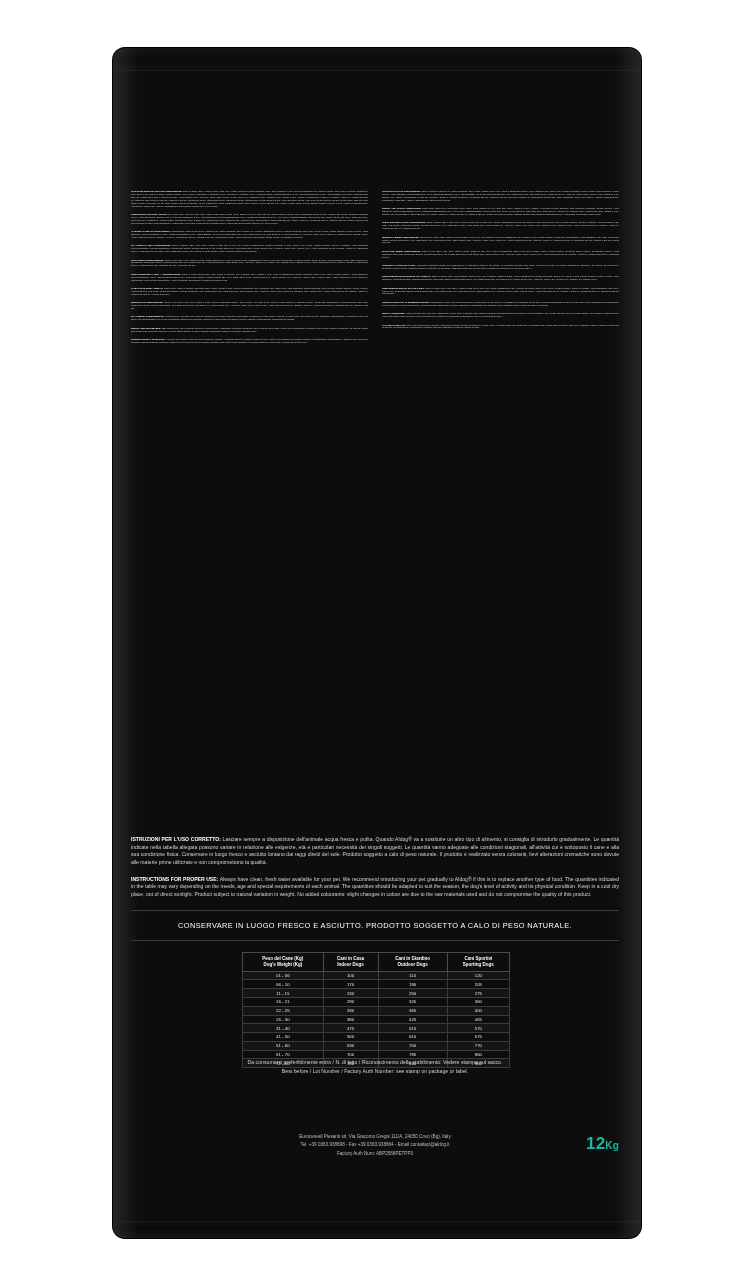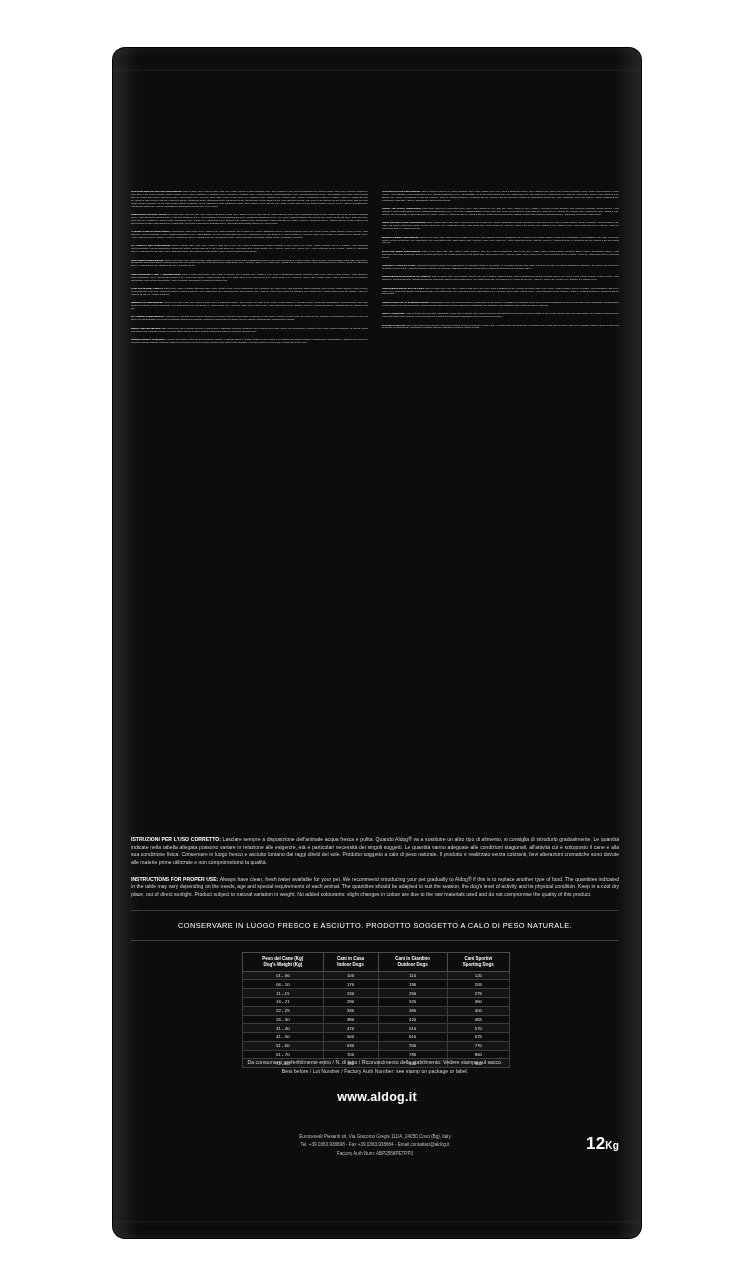--- a/index.html
+++ b/index.html
@@ -178,21 +178,21 @@
     color: #bdbdbd;
     font-size: 4.6px;
     line-height: 1.85;
   }
 
   
   #weight {
     position: absolute;
     right: 22px;
     top: 1086px;
-    color: #ffffff;
+    color: #14b8a6;
     font-size: 17px;
     font-weight: bold;
     letter-spacing: .01em;
   }
   #weight span.unit {
     font-size: 10px;
     font-weight: bold;
   }
 </style>
 </head>
@@ -342,21 +342,20 @@
           </tr>
         </tbody>
     </table>
   </div>
 
   <div id="legal">
     <div>Da consumarsi preferibilmente entro / N. di lotto / Riconoscimento dello stabilimento: Vedere stampa sul sacco.</div>
     <div>Best before / Lot Number / Factory Auth Number: see stamp on package or label.</div>
   </div>
 
-  <div id="website">www.aldog.it</div>
 
   <div id="footer">
     <div>Eurocereali Piesanti srl, Via Giacomo Gregis 111/A, 24050 Covo (Bg), Italy</div>
     <div>Tel. +39 0363.938698 - Fax +39 0363.938664 - Email contattaci@aldog.it</div>
     <div>Factory Auth Num: ABP2568PETPP3</div>
   </div>
 
   <div id="weight"><span>12</span><span class="unit">Kg</span></div>
 </div>
 

